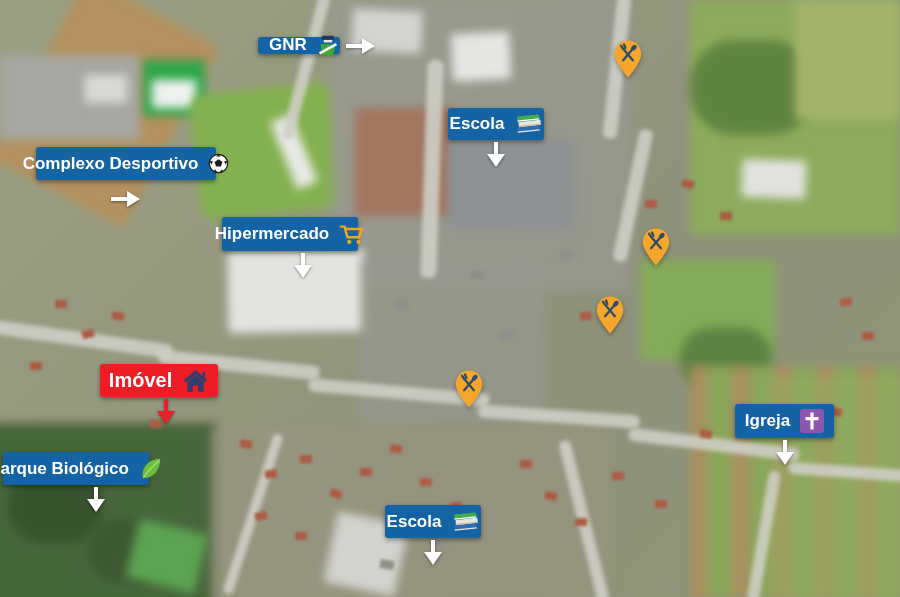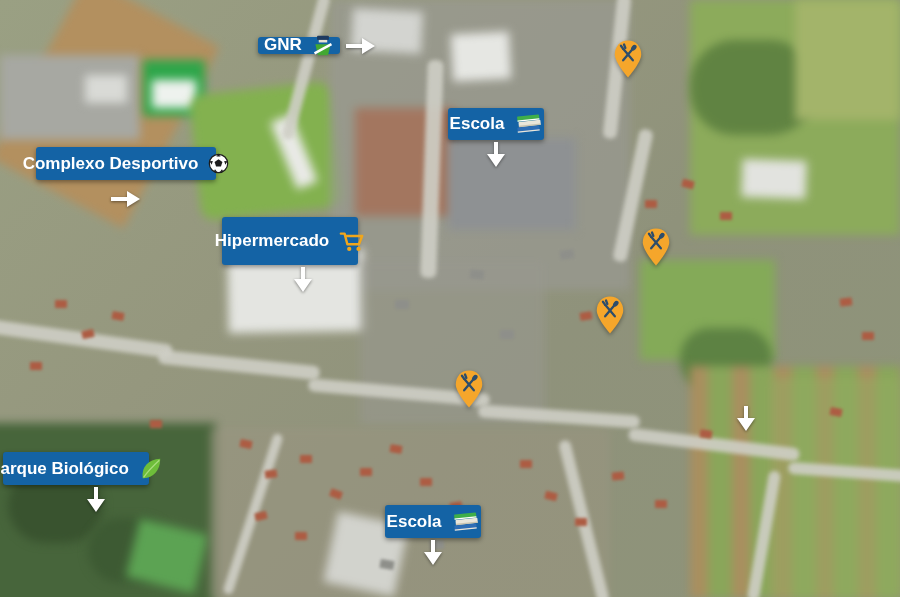--- a/index.html
+++ b/index.html
@@ -148,21 +148,21 @@
     <g stroke="#2d4d6b" stroke-width="2.6" stroke-linecap="round">
       <line x1="11.5" y1="11.5" x2="22.5" y2="24.5"></line>
         <line x1="22.5" y1="11.5" x2="11.5" y2="24.5"></line>
       <line x1="9" y1="8" x2="11.5" y2="11.5"></line>
         <line x1="12.5" y1="6.6" x2="14" y2="10.5"></line>
     </g>
     <ellipse cx="23.6" cy="10.2" rx="2.6" ry="3.6" transform="rotate(42 23.6 10.2)" fill="#2d4d6b"></ellipse>
   </svg>
 
   <div class="marker row" style="left:258px;top:33px;">
-    <div class="box" style="width:82px;height:17px;">
+    <div class="box" style="width:82px;height:17px;justify-content:space-between;">
       <span>GNR</span>
       <span class="icon">
         <svg width="22" height="22" viewBox="0 0 26 26">
           <rect x="6" y="2" width="14" height="5" rx="1" fill="#1e3a5f"></rect>
           <rect x="8" y="7" width="10" height="3" fill="#e7e2d2"></rect>
           <polygon points="4,12 22,12 19,25 7,25" fill="#43a832"></polygon>
           <line x1="3" y1="23" x2="23" y2="12" stroke="#ffffff" stroke-width="3"></line>
         </svg>
       </span>
     </div>
@@ -206,52 +206,77 @@
           <polygon points="17.5,21.5 16,18.5 13.5,21.8" fill="#1c1c1c"></polygon>
         </svg>
       </span>
     </div>
     <svg class="arr" width="30" height="22" viewBox="0 0 30 22">
       <polygon points="0,9 16,9 16,3 29,11 16,19 16,13 0,13" fill="#ffffff"></polygon>
     </svg>
   </div>
 
   <div class="marker col" style="left:222px;top:217px;">
-    <div class="box" style="width:136px;height:48px;">
+    <div class="box" style="width:136px;height:34px;">
       <span>Hipermercado</span>
       <span class="icon">
         <svg width="26" height="23" viewBox="0 0 28 24">
           <path d="M2,3.5 h4 l3,11.5 h12.5 l3.5,-9 h-17" fill="none" stroke="#f0a61c" stroke-width="2.6" stroke-linejoin="round" stroke-linecap="round"></path>
           <circle cx="11" cy="20" r="2.3" fill="#f0a61c"></circle>
           <circle cx="21" cy="20" r="2.3" fill="#f0a61c"></circle>
         </svg>
       </span>
     </div>
     <svg class="arr" style="align-self:flex-start;margin-left:70px;" width="22" height="26" viewBox="0 0 22 26">
       <polygon points="9,0 13,0 13,12 20,12 11,25 2,12 9,12" fill="#ffffff"></polygon>
     </svg>
   </div>
 
+  <div class="marker col" style="left:100px;top:364px;">
+    <div class="box red" style="width:118px;height:33px;">
+      <span>Imóvel</span>
+      <span class="icon">
+        <svg width="27" height="24" viewBox="0 0 30 26">
+          <polygon points="15,1 28,12 25.5,14.5 15,5.8 4.5,14.5 2,12" fill="#2e3f6e"></polygon>
+          <rect x="22.5" y="3" width="3.2" height="6" fill="#2e3f6e"></rect>
+          <path d="M6,13.5 L15,6.5 L24,13.5 V25 h-6 v-7 h-6 v7 H6 Z" fill="#2e3f6e"></path>
+        </svg>
+      </span>
+    </div>
+    <svg class="arr" style="align-self:flex-start;margin-left:55px;" width="22" height="26" viewBox="0 0 22 26">
+      <polygon points="9,0 13,0 13,12 20,12 11,25 2,12 9,12" fill="#e8212a"></polygon>
+    </svg>
+  </div>
 
   <div class="marker col" style="left:3px;top:452px;">
     <div class="box" style="width:146px;height:33px;">
       <span>Parque Biológico</span>
       <span class="icon">
         <svg width="24" height="24" viewBox="0 0 26 26">
           <path d="M23,2 C10,3 2.5,10.5 4,23 C15,23.5 23,15 23,2 Z" fill="#6ebd3a"></path>
           <path d="M5,22 C10,15 16,9 22,3.5" stroke="#a8dd7d" stroke-width="1.4" fill="none"></path>
         </svg>
       </span>
     </div>
     <svg class="arr" style="align-self:flex-start;margin-left:82px;" width="22" height="26" viewBox="0 0 22 26">
       <polygon points="9,0 13,0 13,12 20,12 11,25 2,12 9,12" fill="#ffffff"></polygon>
     </svg>
   </div>
 
   <div class="marker col" style="left:735px;top:404px;">
+    <div class="box" style="width:99px;height:34px;">
+      <span>Igreja</span>
+      <span class="icon">
+        <svg width="24" height="24" viewBox="0 0 24 24">
+          <rect x="0" y="0" width="24" height="24" rx="3.5" fill="#8d57b0"></rect>
+          <rect x="10.4" y="3.5" width="3.2" height="17" fill="#ffffff"></rect>
+          <rect x="5.5" y="8" width="13" height="3.2" fill="#ffffff"></rect>
+        </svg>
+      </span>
+    </div>
     <svg class="arr" width="22" height="26" viewBox="0 0 22 26">
       <polygon points="9,0 13,0 13,12 20,12 11,25 2,12 9,12" fill="#ffffff"></polygon>
     </svg>
   </div>
 
   <div class="marker col" style="left:385px;top:505px;">
     <div class="box" style="width:96px;height:33px;">
       <span>Escola</span>
       <span class="icon">
         <svg width="28" height="22" viewBox="0 0 32 26">

